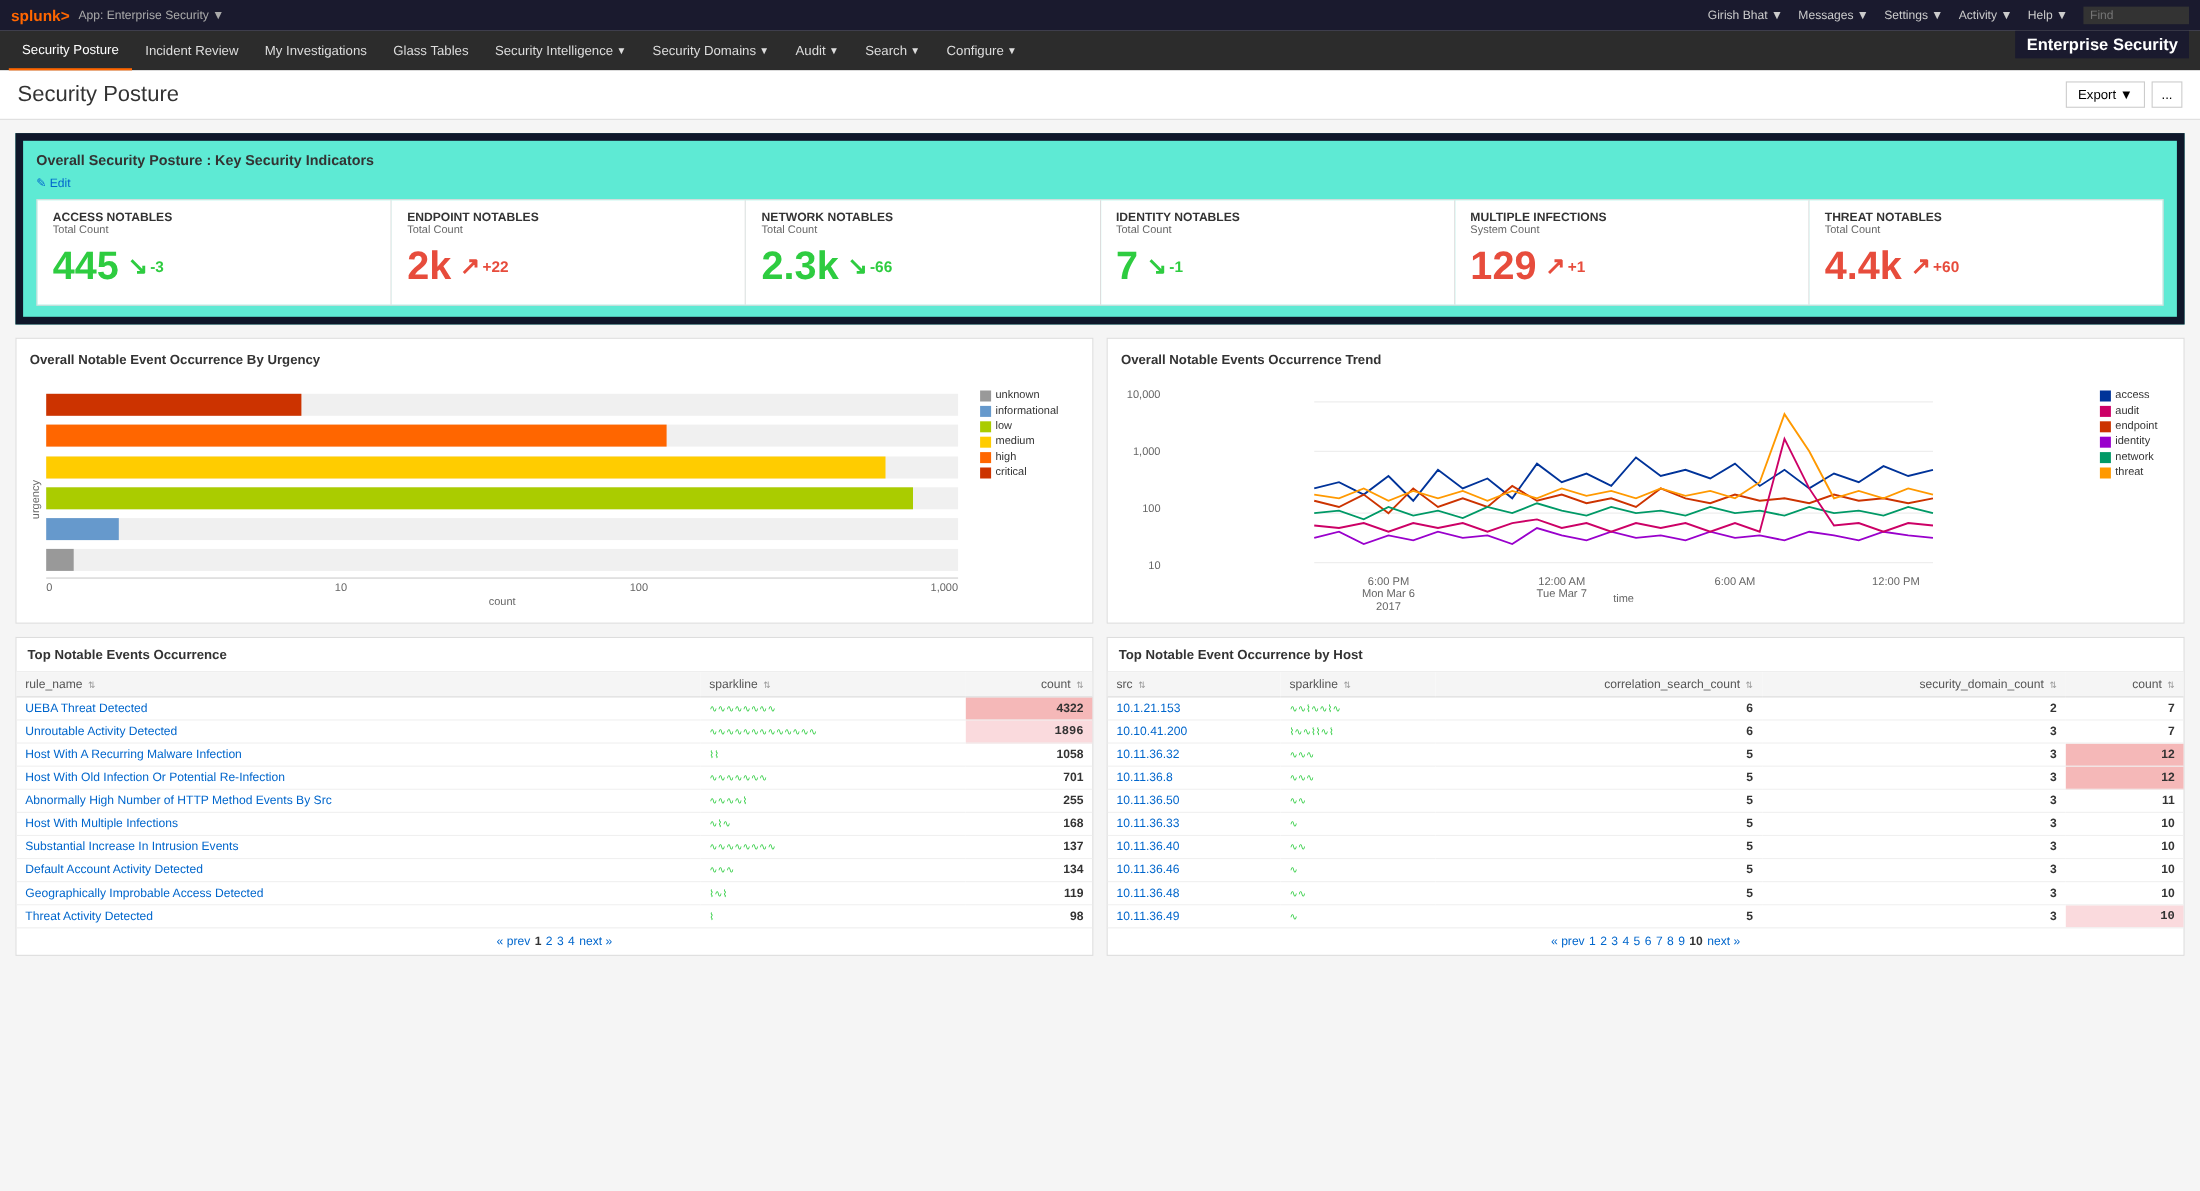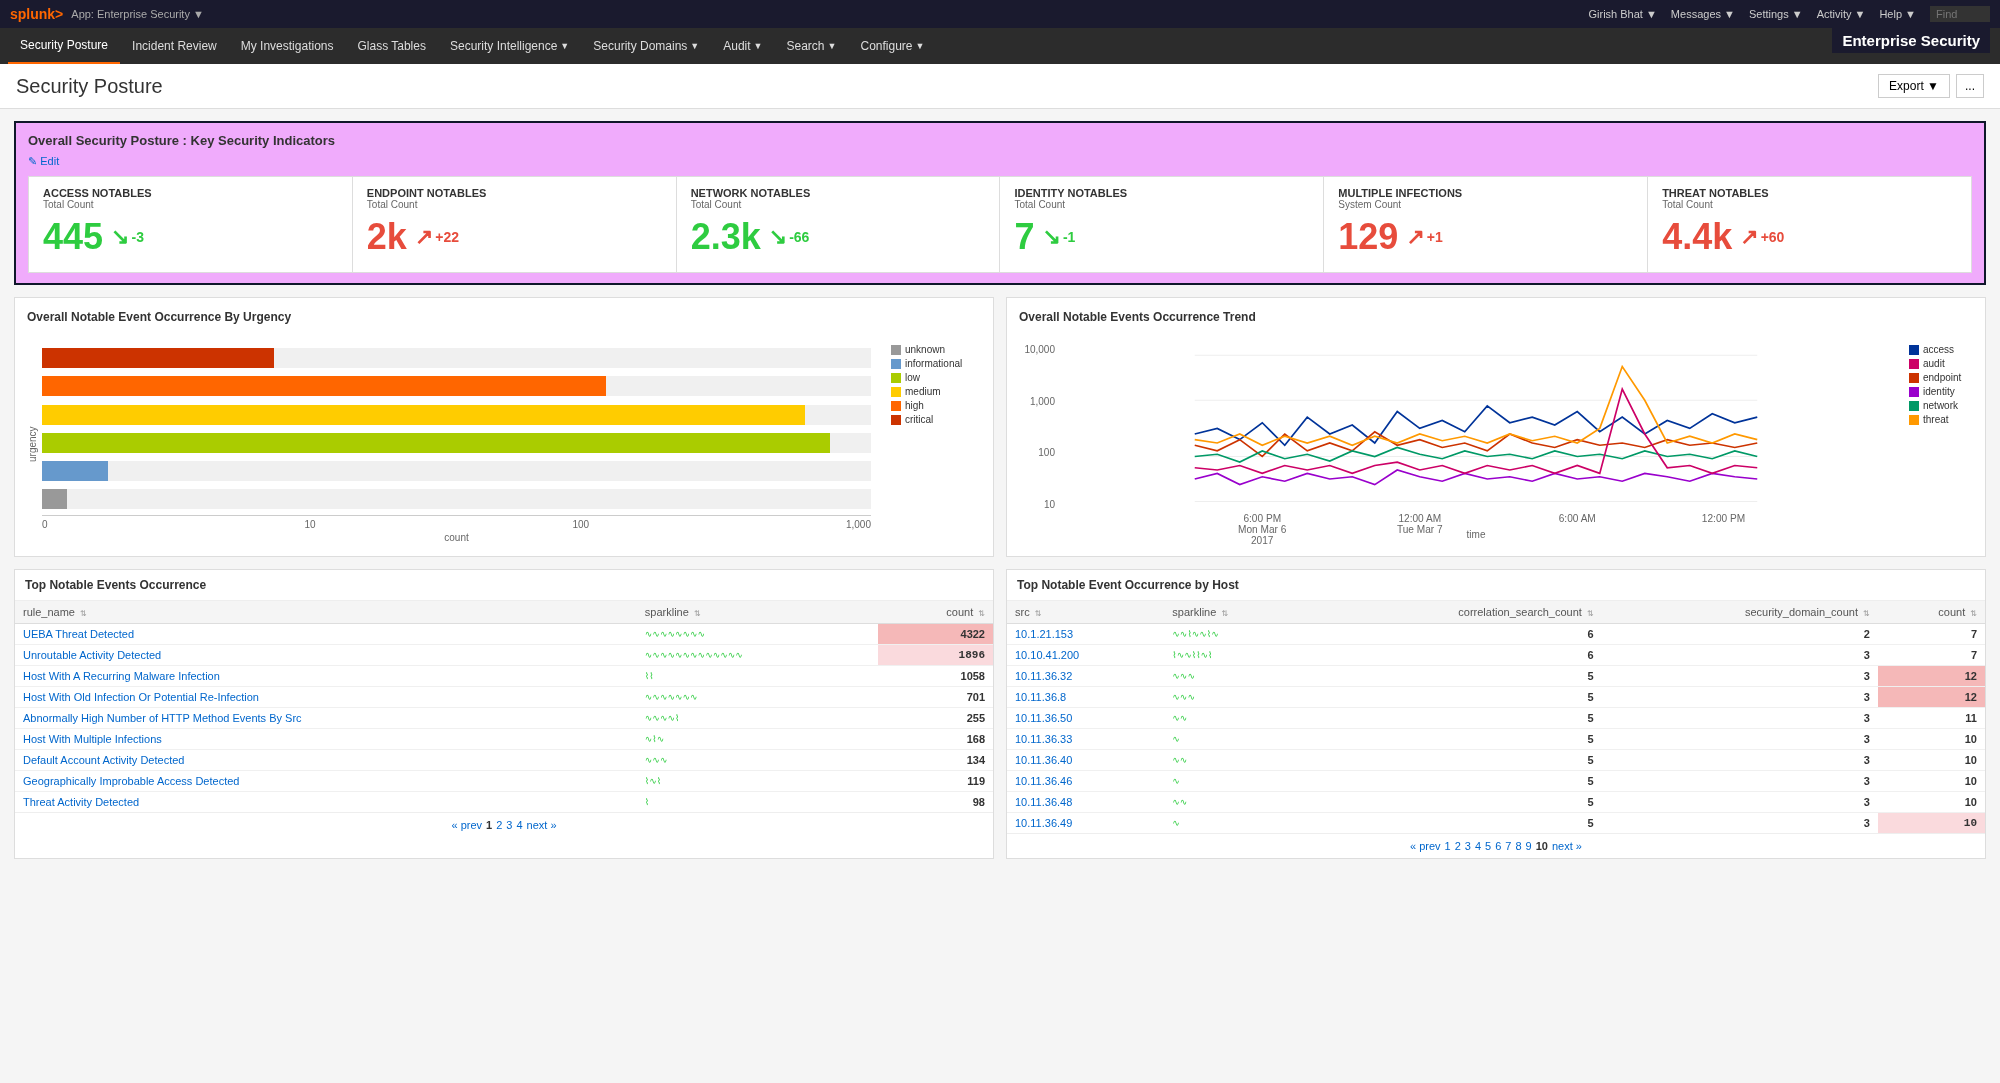--- a/index.html
+++ b/index.html
@@ -23,21 +23,21 @@
     }
     .top-bar .app-label { color: #aaa; margin-right: auto; }
     .top-bar .top-nav { display: flex; gap: 14px; align-items: center; }
     .top-bar .top-nav span { cursor: pointer; color: #ccc; }
     .top-bar .find-box {
       background: #333;
       border: none;
       color: #ccc;
       padding: 2px 6px;
       font-size: 11px;
-      width: 60px;
+      width: 96px;
     }
     .enterprise-label {
       color: #fff;
       font-size: 16px;
       font-weight: bold;
       text-align: right;
       padding-right: 10px;
     }
 
     
@@ -86,22 +86,22 @@
       padding: 4px 8px;
       font-size: 12px;
       cursor: pointer;
     }
 
     
     .main-content { padding: 12px 14px; }
 
     
     .card {
-      background: #f0abfc;
-      border: 2px solid #0f172a;
+      background: #5eead4;
+      border: 7px solid #0f172a;
       margin-bottom: 12px;
       padding: 12px;
     }
 
     .section-title { font-size: 13px; font-weight: bold; color: #333; margin-bottom: 6px; }
     .edit-link { color: #0066cc; font-size: 11px; cursor: pointer; display: inline-flex; align-items: center; gap: 3px; margin-bottom: 8px; }
 
     
     .kpi-grid {
       display: flex;
@@ -467,20 +467,25 @@
           </tr>
           <tr>
             <td><a class="link-blue">Abnormally High Number of HTTP Method Events By Src</a></td>
             <td class="sparkline-cell">∿∿∿∿⌇</td>
             <td class="count-cell">255</td>
           </tr>
           <tr>
             <td><a class="link-blue">Host With Multiple Infections</a></td>
             <td class="sparkline-cell">∿⌇∿</td>
             <td class="count-cell">168</td>
+          </tr>
+          <tr>
+            <td><a class="link-blue">Substantial Increase In Intrusion Events</a></td>
+            <td class="sparkline-cell">∿∿∿∿∿∿∿∿</td>
+            <td class="count-cell">137</td>
           </tr>
           <tr>
             <td><a class="link-blue">Default Account Activity Detected</a></td>
             <td class="sparkline-cell">∿∿∿</td>
             <td class="count-cell">134</td>
           </tr>
           <tr>
             <td><a class="link-blue">Geographically Improbable Access Detected</a></td>
             <td class="sparkline-cell">⌇∿⌇</td>
             <td class="count-cell">119</td>

